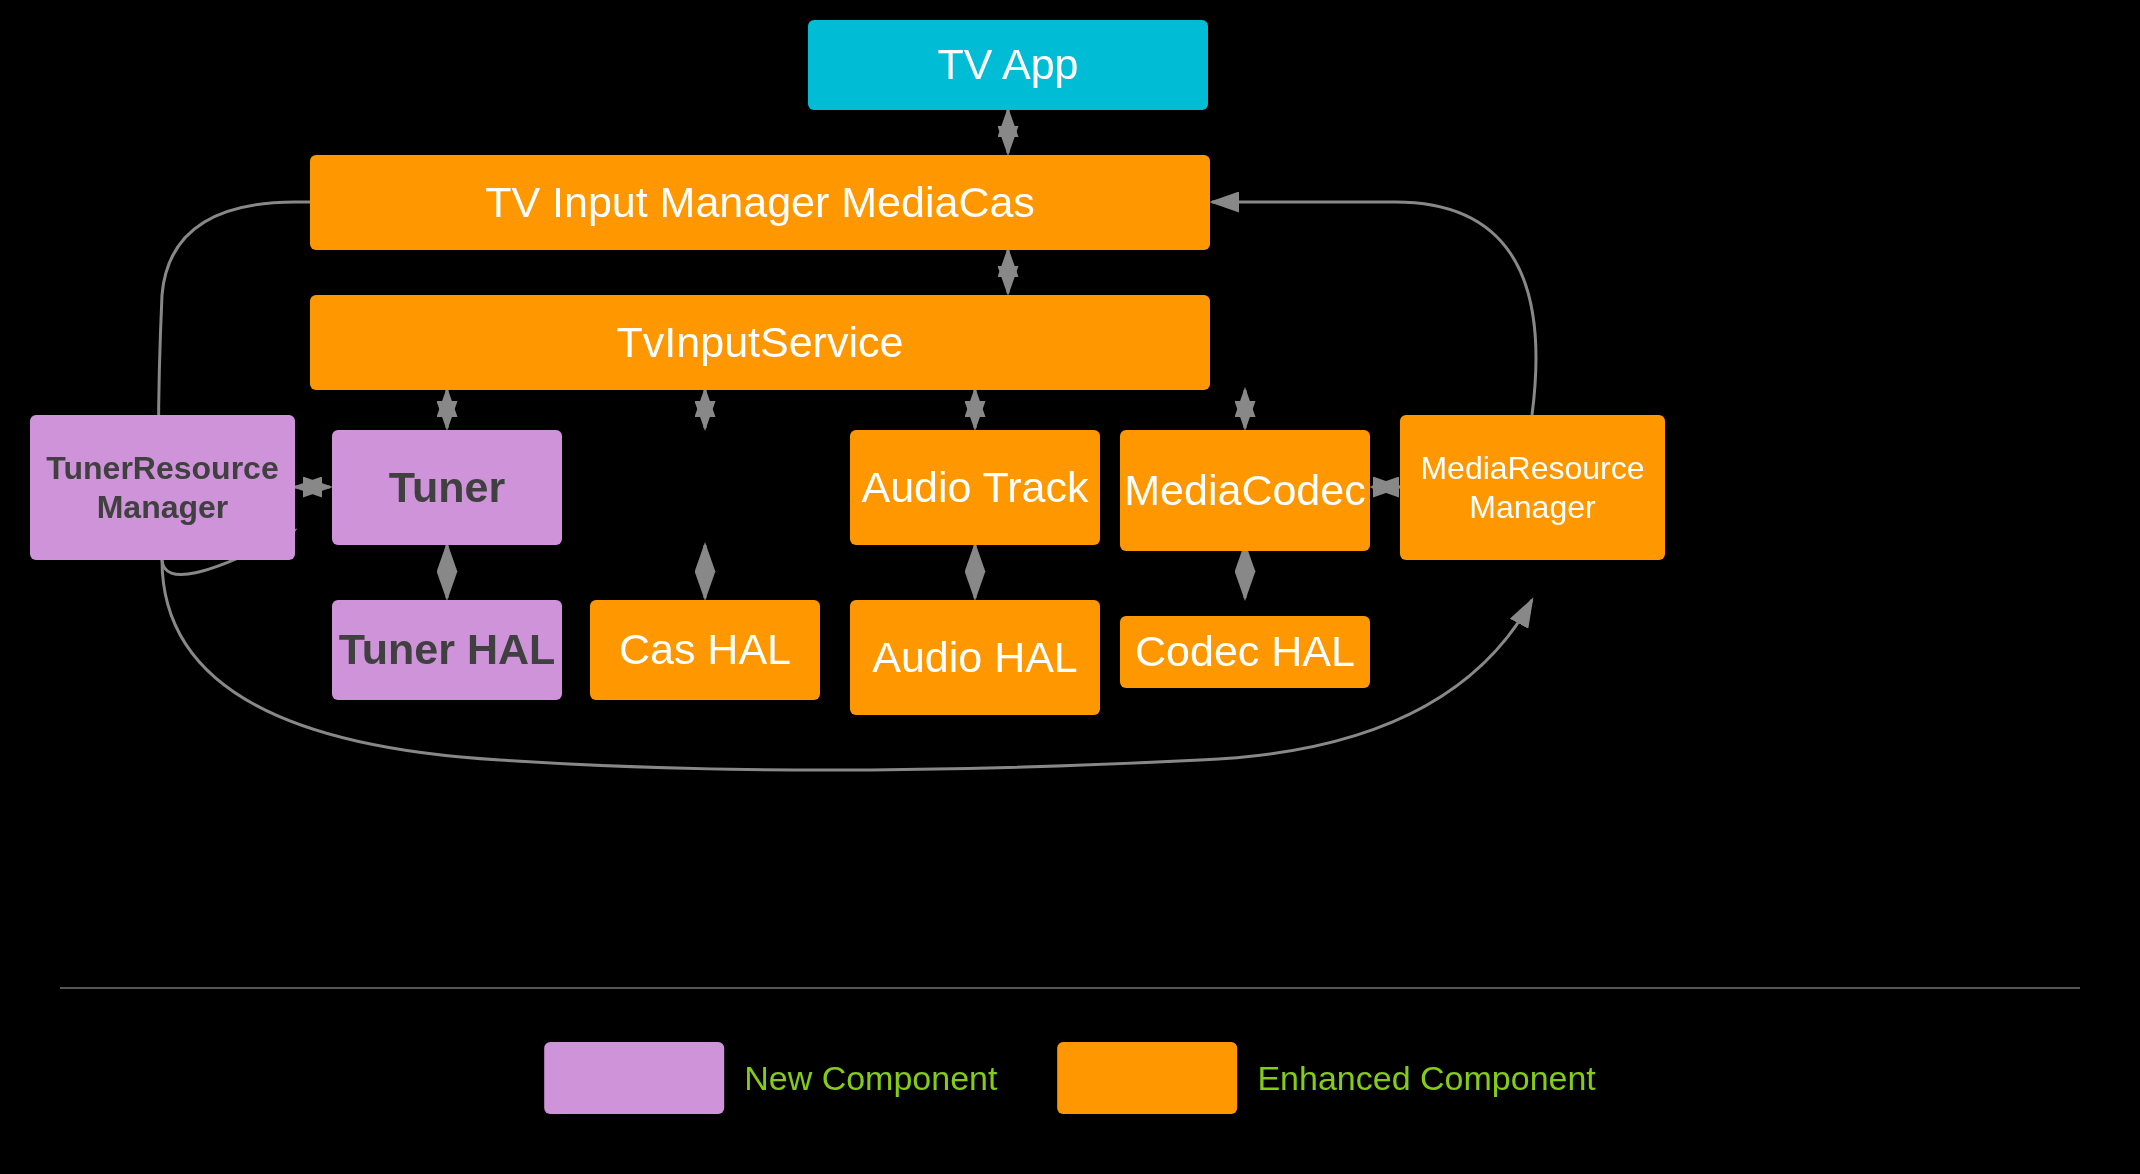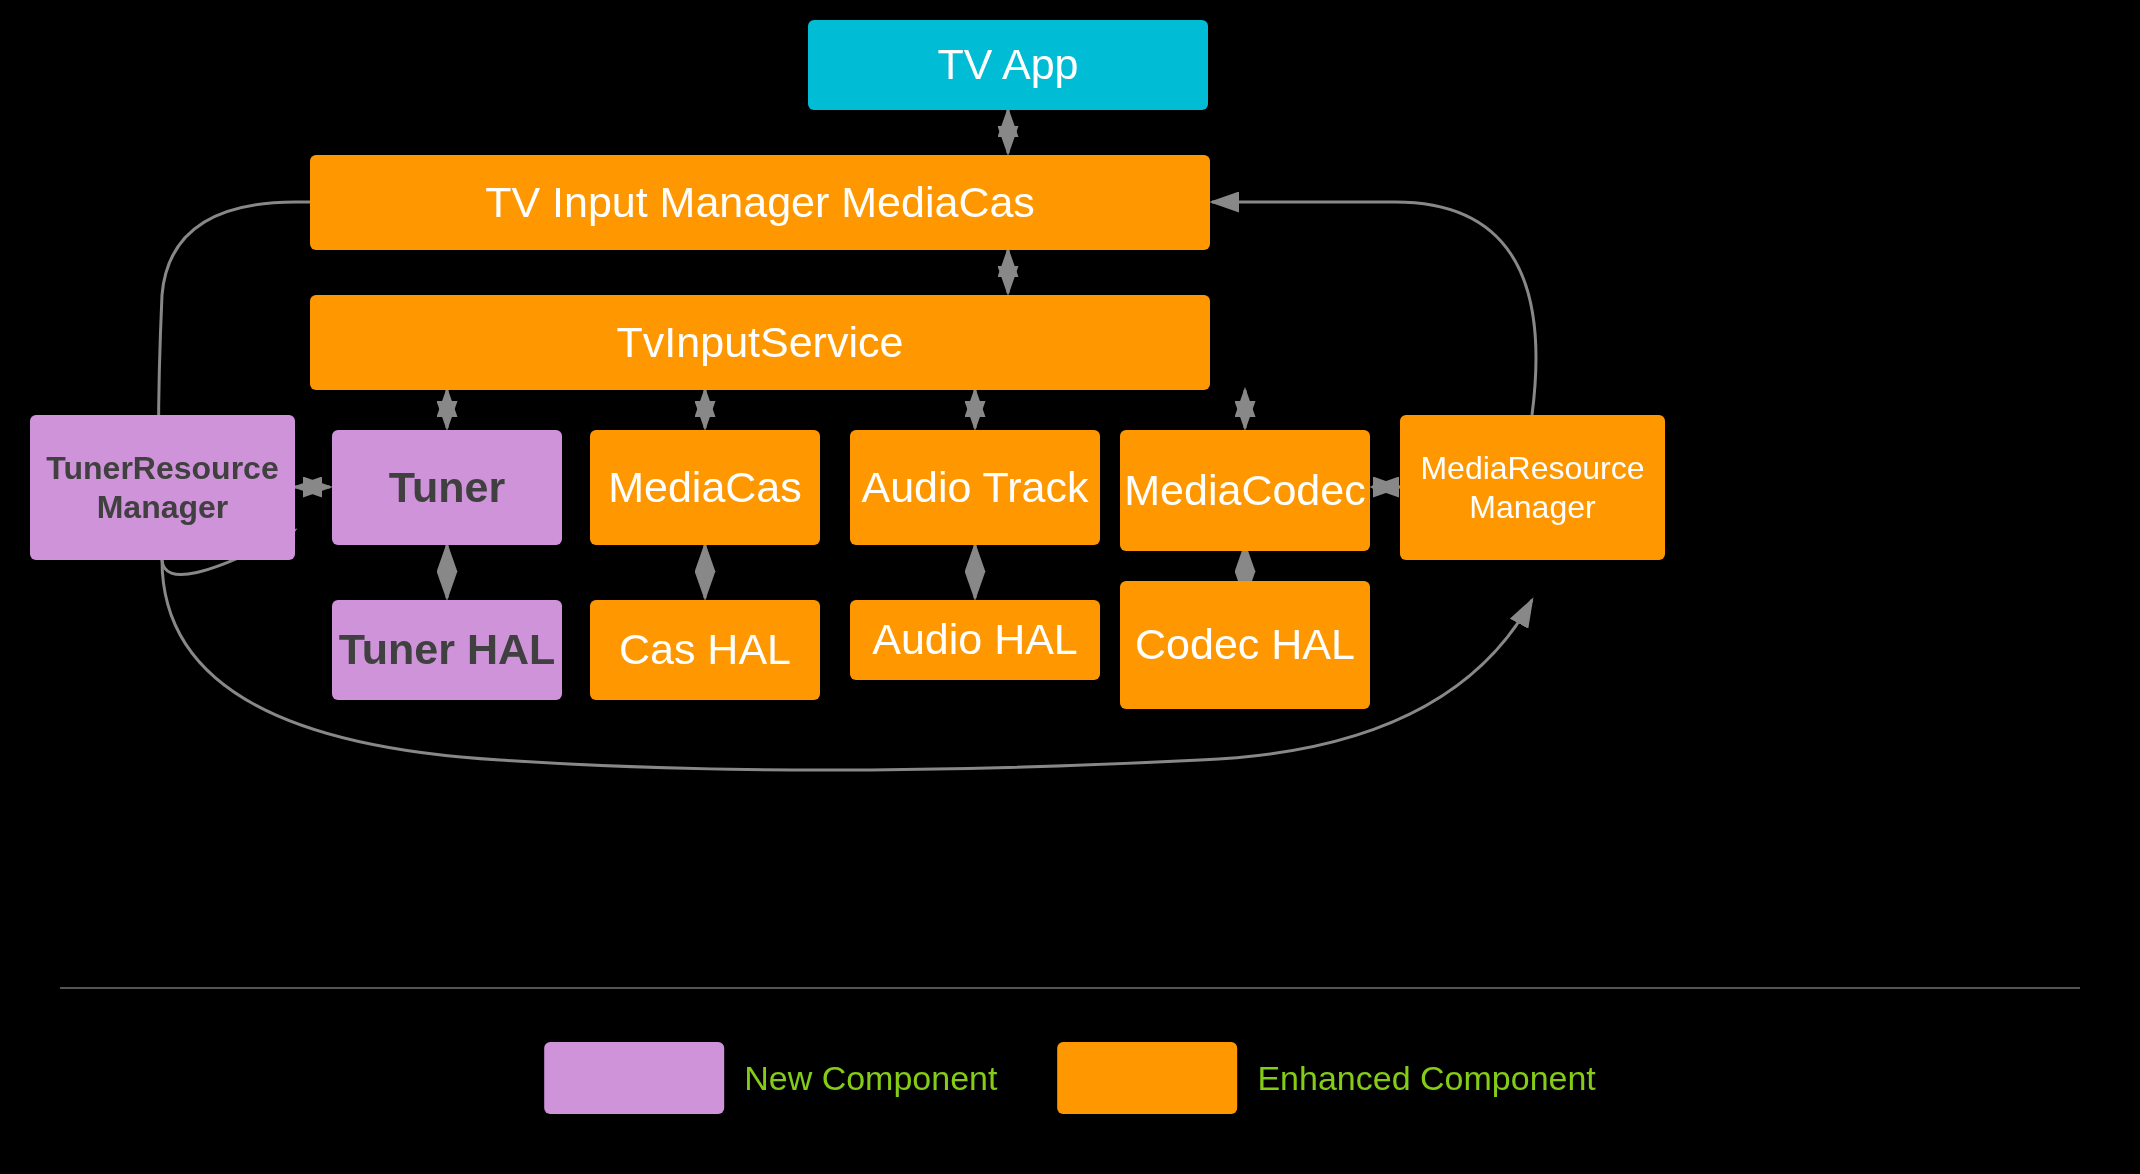--- a/index.html
+++ b/index.html
@@ -146,23 +146,20 @@
   </div>
 
   <div class="box box-purple" style="left:30px; top:415px; width:265px; height:145px; font-size:32px;">
     <span>TunerResource<br>Manager</span>
   </div>
 
   <div class="box box-purple" style="left:332px; top:430px; width:230px; height:115px;">
     <span>Tuner</span>
   </div>
 
-  <div class="box box-orange" style="left:590px; top:430px; width:230px; height:115px;">
-    <span>MediaCas</span>
-  </div>
 
   <div class="box box-orange" style="left:850px; top:430px; width:250px; height:115px;">
     <span>Audio Track</span>
   </div>
 
   <div class="box box-orange" style="left:1120px; top:430px; width:250px; height:121px;">
     <span>MediaCodec</span>
   </div>
 
   <div class="box box-orange" style="left:1400px; top:415px; width:265px; height:145px; font-size:32px;">
@@ -170,25 +167,25 @@
   </div>
 
   <div class="box box-purple" style="left:332px; top:600px; width:230px; height:100px;">
     <span>Tuner HAL</span>
   </div>
 
   <div class="box box-orange" style="left:590px; top:600px; width:230px; height:100px;">
     <span>Cas HAL</span>
   </div>
 
-  <div class="box box-orange" style="left:850px; top:600px; width:250px; height:80px;">
+  <div class="box box-orange" style="left:850px; top:600px; width:250px; height:115px;">
     <span>Audio HAL</span>
   </div>
 
-  <div class="box box-orange" style="left:1120px; top:581px; width:250px; height:128px;">
+  <div class="box box-orange" style="left:1120px; top:616px; width:250px; height:72px;">
     <span>Codec HAL</span>
   </div>
 
   <div class="divider-line"></div>
 
   <div class="legend-area">
     <div class="legend-item">
       <div class="legend-box" style="background:#CE93D8;"></div>
       <span class="legend-label">New Component</span>
     </div>

